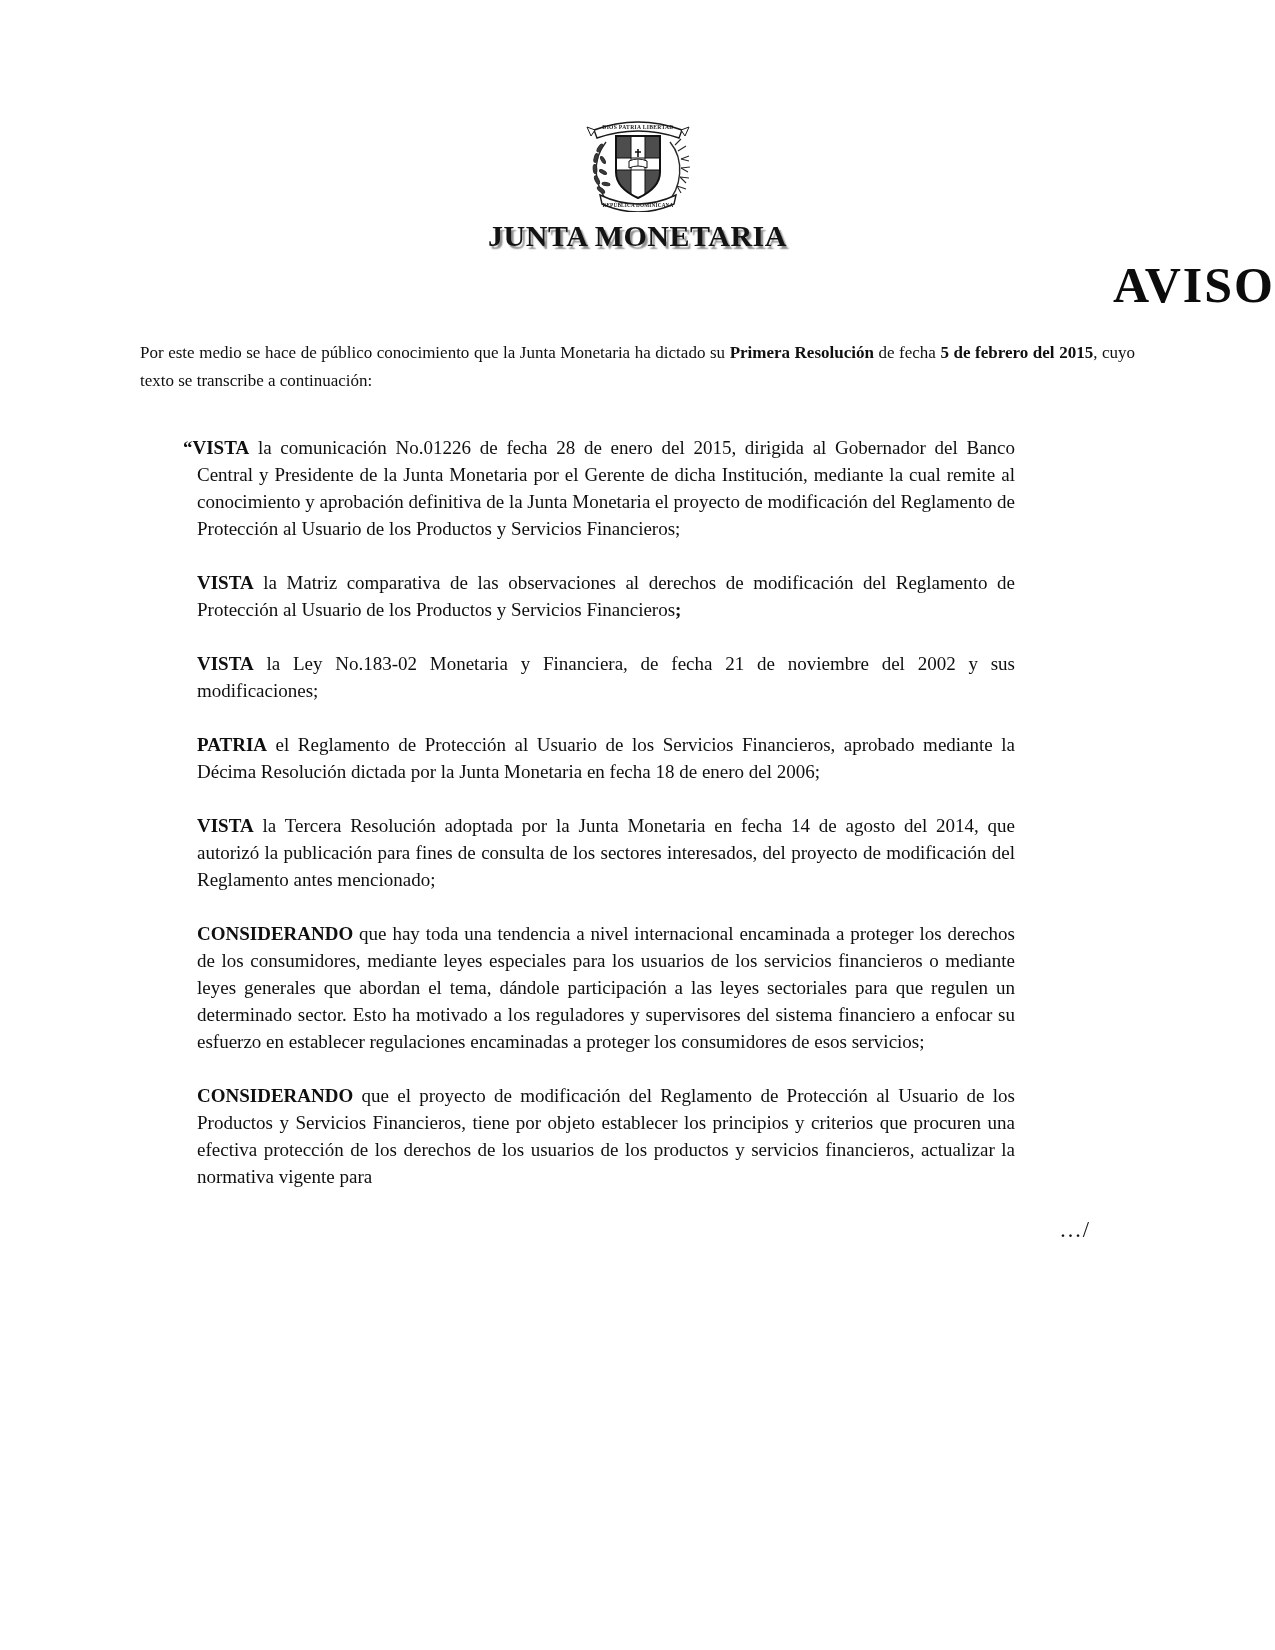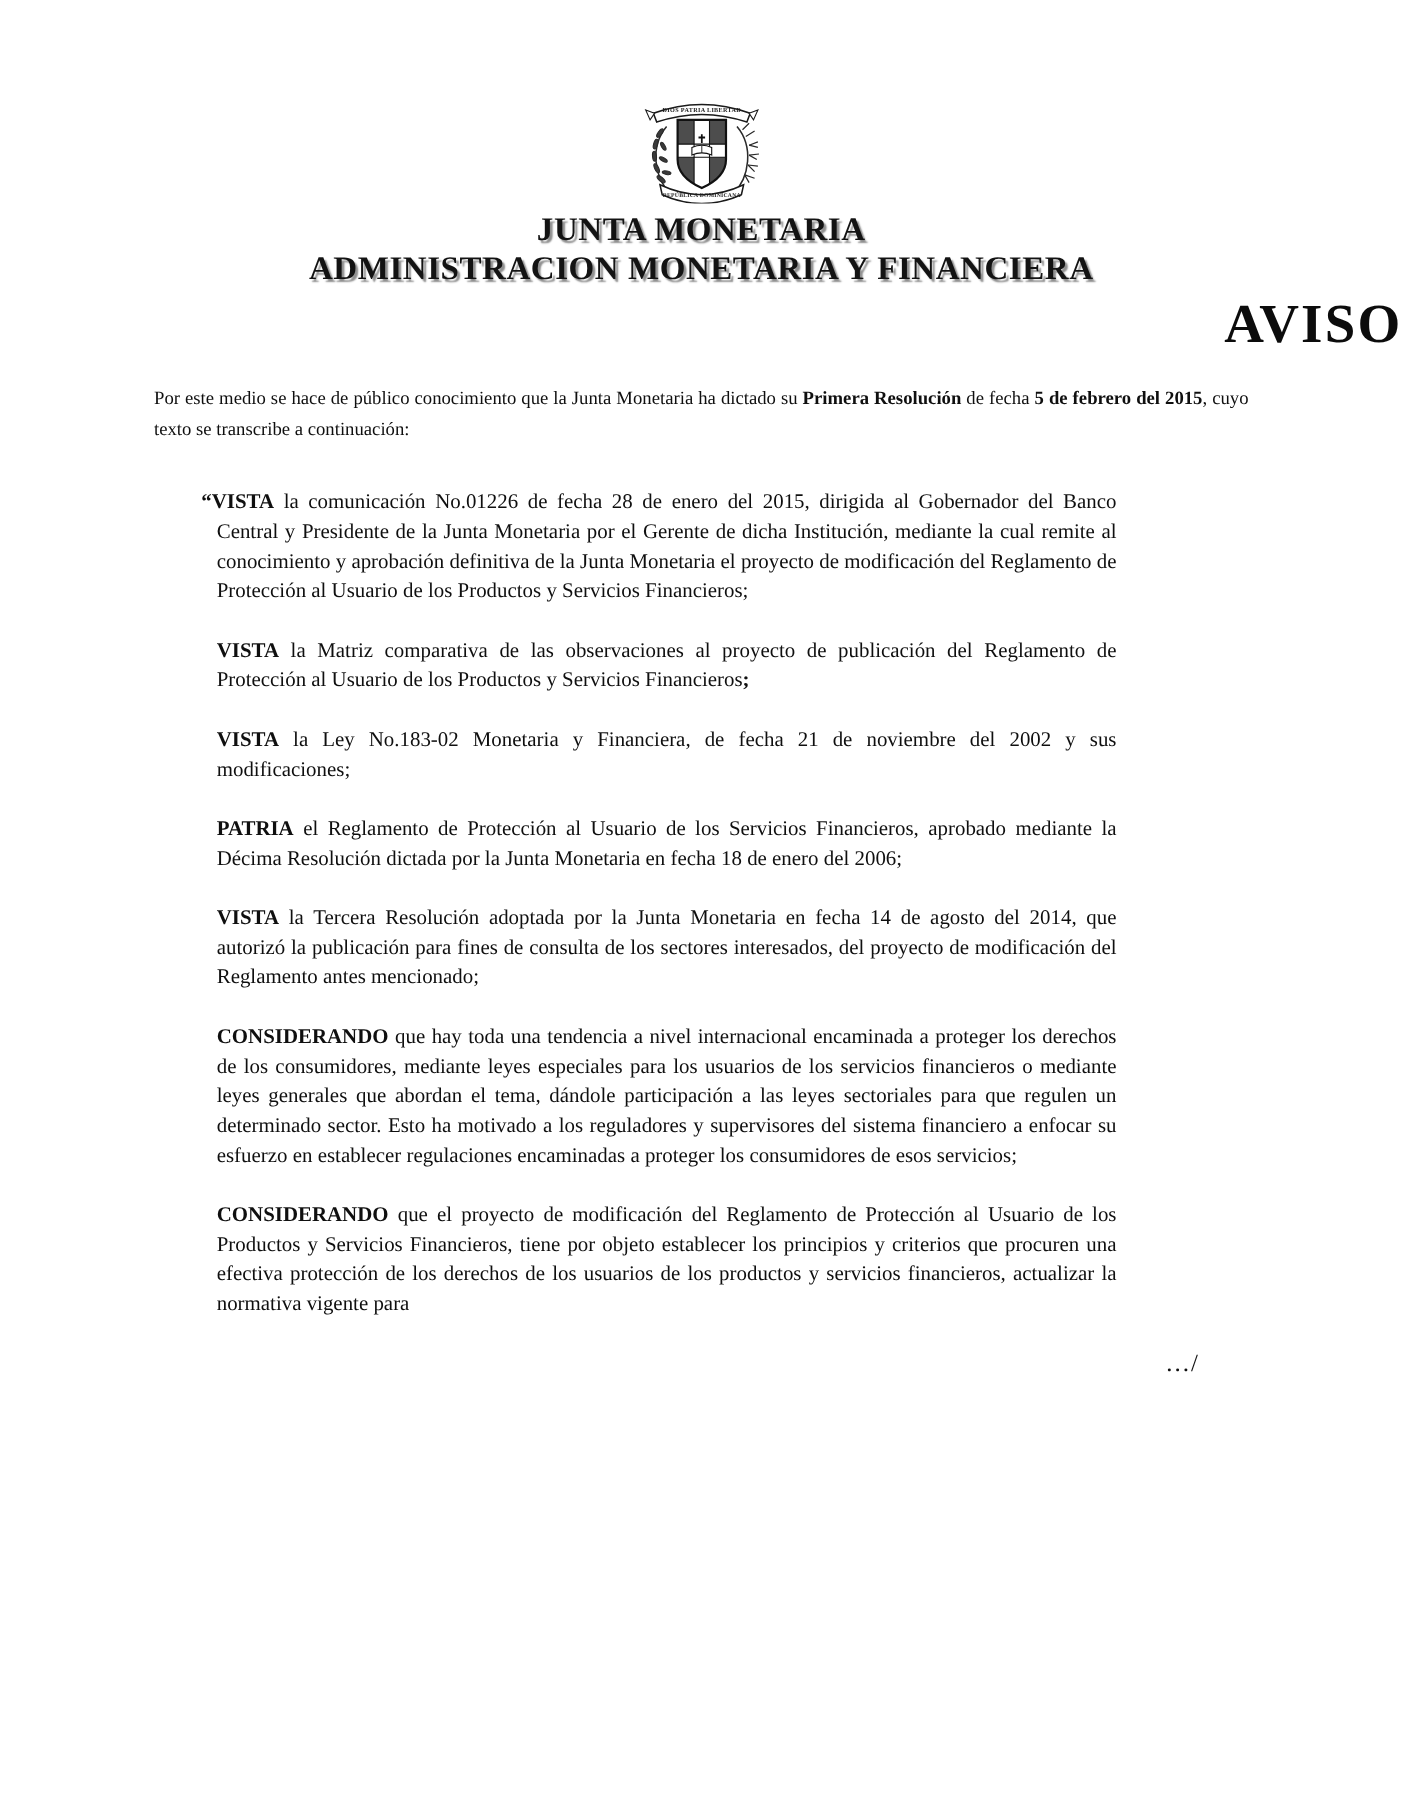--- a/index.html
+++ b/index.html
@@ -3,21 +3,21 @@
 <meta charset="utf-8">
 <style>
   html, body { margin: 0; padding: 0; background: #ffffff; }
   body {
     width: 1275px; height: 1650px;
     font-family: "Liberation Serif", serif;
     color: #0f0f0f;
     position: relative;
     overflow: hidden;
   }
-  .page { padding-top: 85px; }
+  .page { padding-top: 112px; }
 
   .emblem { display: block; margin: 0 auto; }
   .emblem text { font-family: "Liberation Serif", serif; fill: #1a1a1a; font-weight: bold; }
 
   .org {
     text-align: center;
     font-weight: bold;
     font-size: 30px;
     line-height: 35px;
     letter-spacing: 0.5px;
@@ -111,29 +111,28 @@
       <path d="M62 37 v8 M59 40 h6" stroke="#111111" stroke-width="1.6" fill="none"></path>
       <path d="M53 49 Q62 45 71 49 L71 56 Q62 52 53 56 Z" fill="#ffffff" stroke="#111111" stroke-width="1"></path>
       <path d="M62 47.5 V54" stroke="#111111" stroke-width="0.8"></path>
     </g>
 
     <path d="M24 83 Q62 101 100 83 L98 92 Q62 108 26 92 Z" fill="#ffffff" stroke="#1a1a1a" stroke-width="1.4"></path>
     <text x="62" y="94.5" font-size="5.2" text-anchor="middle" letter-spacing="0.2">REPÚBLICA DOMINICANA</text>
   </svg>
 
   <div class="org">JUNTA MONETARIA</div>
-  <div class="org org2">ADMINISTRACION MONETARIA Y FINANCIERA</div>
   <div class="notice-title">AVISO</div>
 
   <p class="intro"><span>Por este medio se hace de público conocimiento que la Junta Monetaria ha dictado su </span><b>Primera Resolución</b><span> de fecha </span><b>5 de febrero del 2015</b><span>, cuyo texto se transcribe a continuación:</span></p>
 
   <div class="clauses">
   <p class="clause hang"><b class="q">“</b><b class="kw">VISTA</b><span class="body"> la comunicación No.01226 de fecha 28 de enero del 2015, dirigida al Gobernador del Banco Central y Presidente de la Junta Monetaria por el Gerente de dicha Institución, mediante la cual remite al conocimiento y aprobación definitiva de la Junta Monetaria el proyecto de modificación del Reglamento de Protección al Usuario de los Productos y Servicios Financieros;</span><b class="bs"></b></p>
 
-  <p class="clause"><b class="q"></b><b class="kw">VISTA</b><span class="body"> la Matriz comparativa de las observaciones al proyecto de publicación del Reglamento de Protección al Usuario de los Productos y Servicios Financieros</span><b class="bs">;</b></p>
+  <p class="clause"><b class="q"></b><b class="kw">VISTA</b><span class="body"> la Matriz comparativa de las observaciones al derechos de modificación del Reglamento de Protección al Usuario de los Productos y Servicios Financieros</span><b class="bs">;</b></p>
 
   <p class="clause"><b class="q"></b><b class="kw">VISTA</b><span class="body"> la Ley No.183-02 Monetaria y Financiera, de fecha 21 de noviembre del 2002 y sus modificaciones;</span><b class="bs"></b></p>
 
   <p class="clause"><b class="q"></b><b class="kw">PATRIA</b><span class="body"> el Reglamento de Protección al Usuario de los Servicios Financieros, aprobado mediante la Décima Resolución dictada por la Junta Monetaria en fecha 18 de enero del 2006;</span><b class="bs"></b></p>
 
   <p class="clause"><b class="q"></b><b class="kw">VISTA</b><span class="body"> la Tercera Resolución adoptada por la Junta Monetaria en fecha 14 de agosto del 2014, que autorizó la publicación para fines de consulta de los sectores interesados, del proyecto de modificación del Reglamento antes mencionado;</span><b class="bs"></b></p>
 
   <p class="clause"><b class="q"></b><b class="kw">CONSIDERANDO</b><span class="body"> que hay toda una tendencia a nivel internacional encaminada a proteger los derechos de los consumidores, mediante leyes especiales para los usuarios de los servicios financieros o mediante leyes generales que abordan el tema, dándole participación a las leyes sectoriales para que regulen un determinado sector. Esto ha motivado a los reguladores y supervisores del sistema financiero a enfocar su esfuerzo en establecer regulaciones encaminadas a proteger los consumidores de esos servicios;</span><b class="bs"></b></p>
 
   <p class="clause"><b class="q"></b><b class="kw">CONSIDERANDO</b><span class="body"> que el proyecto de modificación del Reglamento de Protección al Usuario de los Productos y Servicios Financieros, tiene por objeto establecer los principios y criterios que procuren una efectiva protección de los derechos de los usuarios de los productos y servicios financieros, actualizar la normativa vigente para</span><b class="bs"></b></p>

